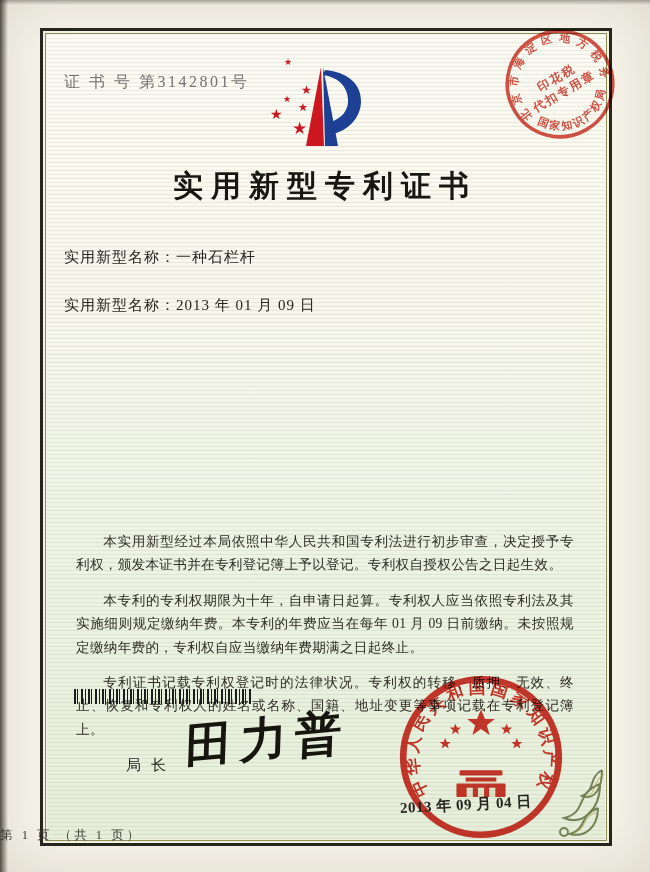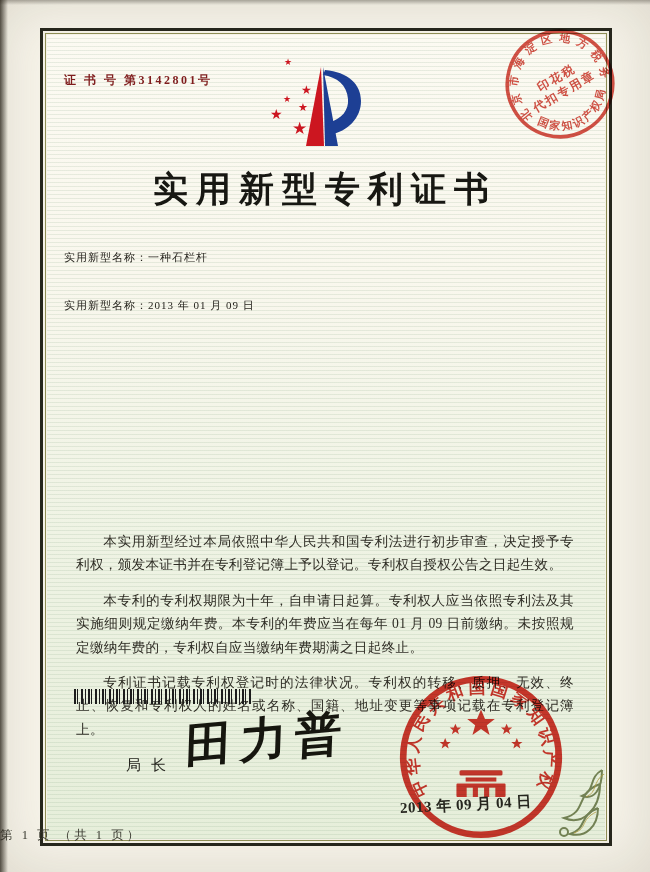--- a/index.html
+++ b/index.html
@@ -36,37 +36,37 @@
     position:absolute;inset:2px;border:1px solid var(--border-gold);
   }
   .guilloche{
     position:absolute;inset:4px;
     background:
       repeating-linear-gradient(0deg,
         rgba(125,160,125,.16) 0px, rgba(125,160,125,.16) 1px,
         rgba(255,255,255,0) 1px, rgba(255,255,255,0) 4px),
       linear-gradient(180deg,#fcfaf2 0%,#f9f7ed 30%,#eff3e4 62%,#e6eeda 100%);
   }
-  .cert-number{position:absolute;left:64px;top:72px;font-size:12px;
-    letter-spacing:2.5px;color:#7f1d1d;z-index:2;font-weight:bold;}
+  .cert-number{position:absolute;left:64px;top:72px;font-size:16px;
+    letter-spacing:2.5px;color:#737373;z-index:2;}
   .logo{position:absolute;left:258px;top:54px;width:130px;height:106px;z-index:2;}
   .logo .star{position:absolute;color:var(--logo-red);line-height:1;}
   .logo .star::before{content:"★";}
   .s1{left:26px;top:4px;font-size:9px;}
   .s2{left:43px;top:30px;font-size:12px;}
   .s3{left:25px;top:41px;font-size:9px;}
   .s4{left:40px;top:48px;font-size:11px;}
   .s5{left:12px;top:54px;font-size:14px;}
   .s6{left:34px;top:66px;font-size:17px;}
   .logo svg{position:absolute;left:0;top:0;}
   .title{position:absolute;left:0;top:166px;width:100%;margin:0;
-    text-align:center;font-size:35px;font-weight:600;letter-spacing:8px;
+    text-align:center;font-size:30px;font-weight:600;letter-spacing:8px;
     color:#171712;z-index:2;}
   .fields{position:absolute;left:64px;top:247px;z-index:2;}
-  .field-row{font-size:11px;line-height:20px;margin-bottom:28px;
+  .field-row{font-size:15px;line-height:20px;margin-bottom:28px;
     color:var(--text-dark);letter-spacing:1px;white-space:nowrap;}
   .f-label{color:var(--text-dark);}
   .f-value{color:var(--text-dark);}
   .paras{position:absolute;left:64px;top:518px;width:522px;z-index:2;}
   .paras p{margin:12px;font-size:13.6px;line-height:1.72;text-align:justify;
     text-indent:2em;color:#2e2c24;letter-spacing:.3px;}
   .barcode{position:absolute;left:74px;top:689px;width:179px;height:15px;z-index:2;
     background:repeating-linear-gradient(90deg,
       #1c1c1c 0 2px, rgba(0,0,0,0) 2px 3px,
       #1c1c1c 3px 4px, rgba(0,0,0,0) 4px 7px,

